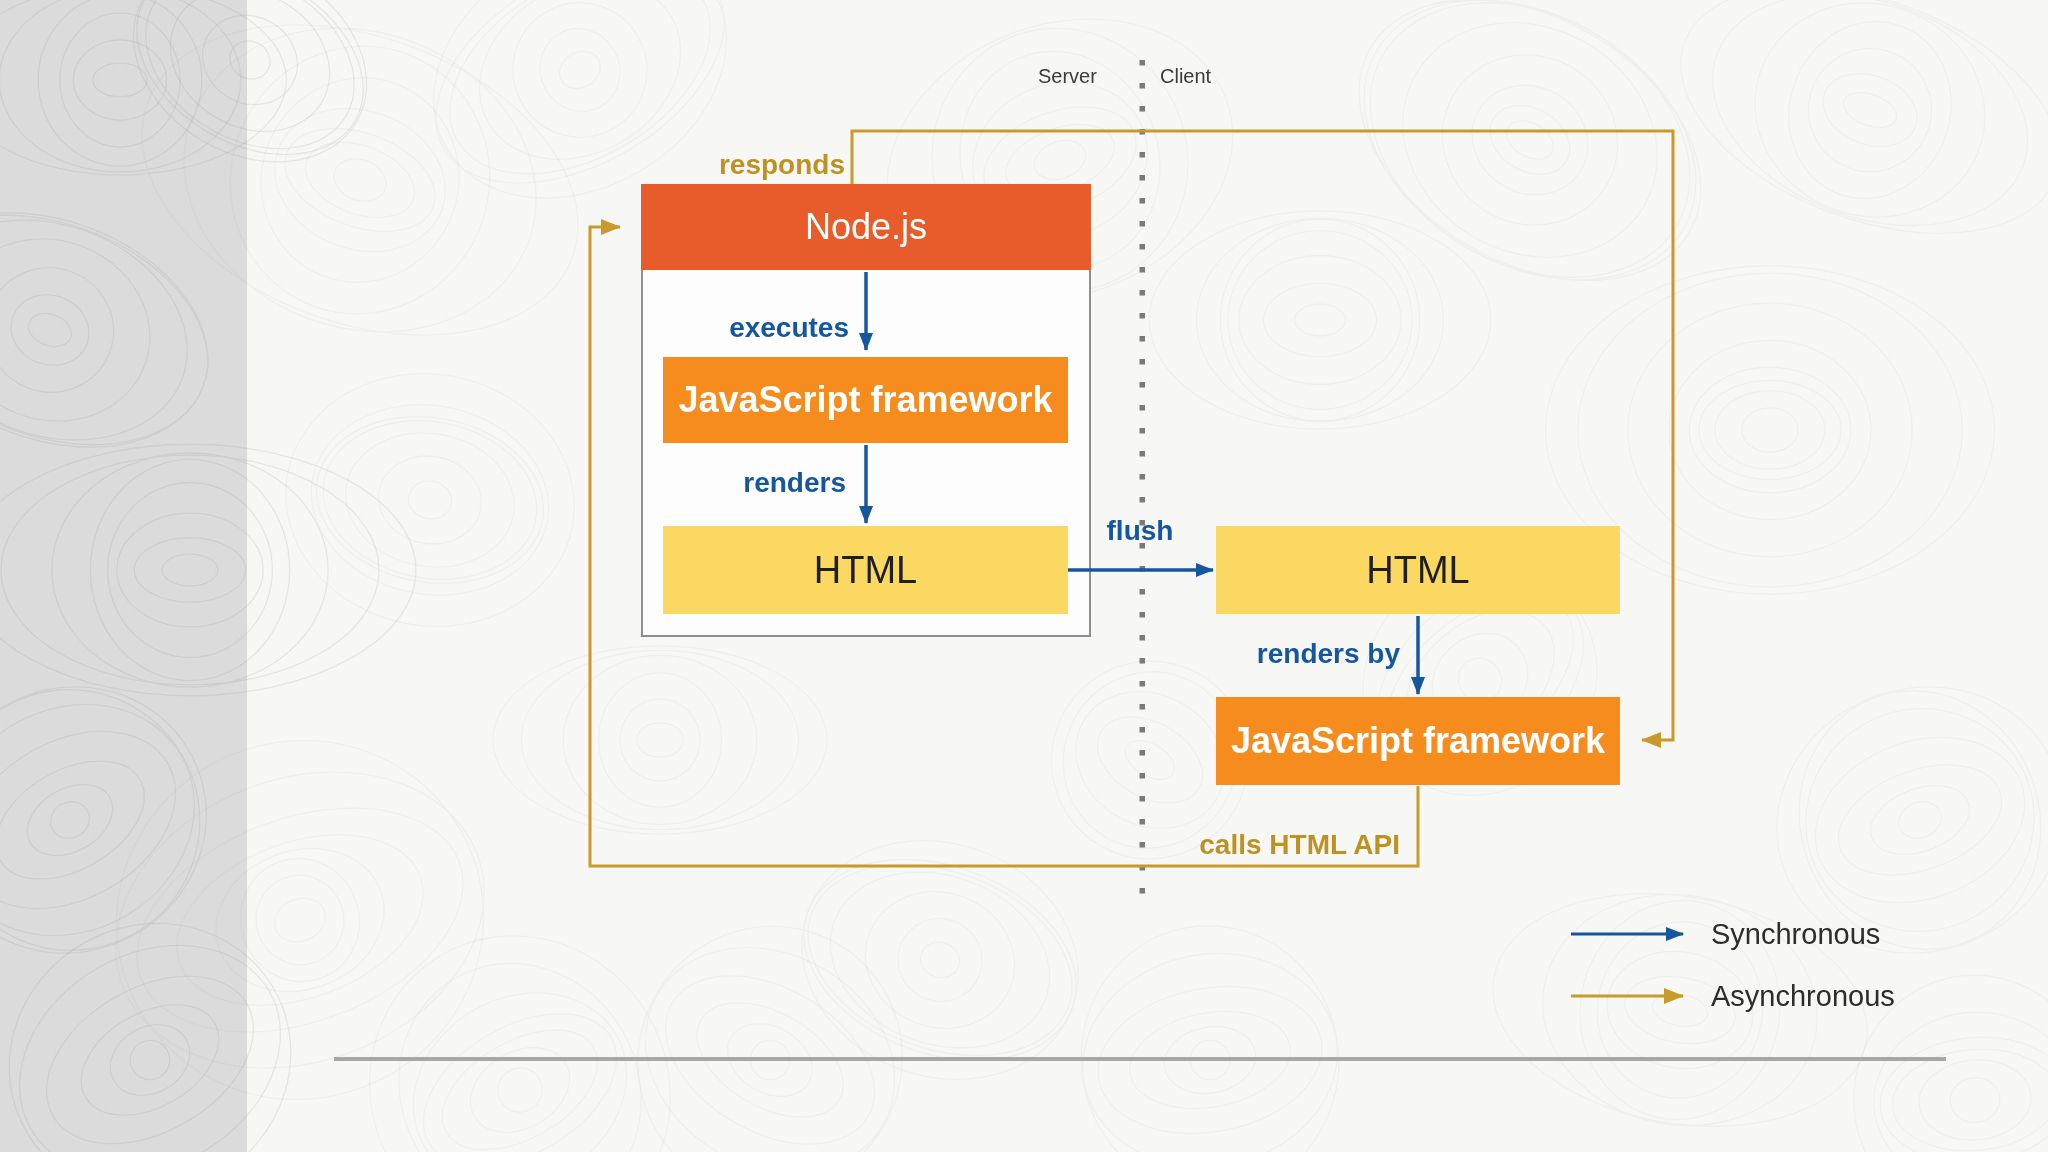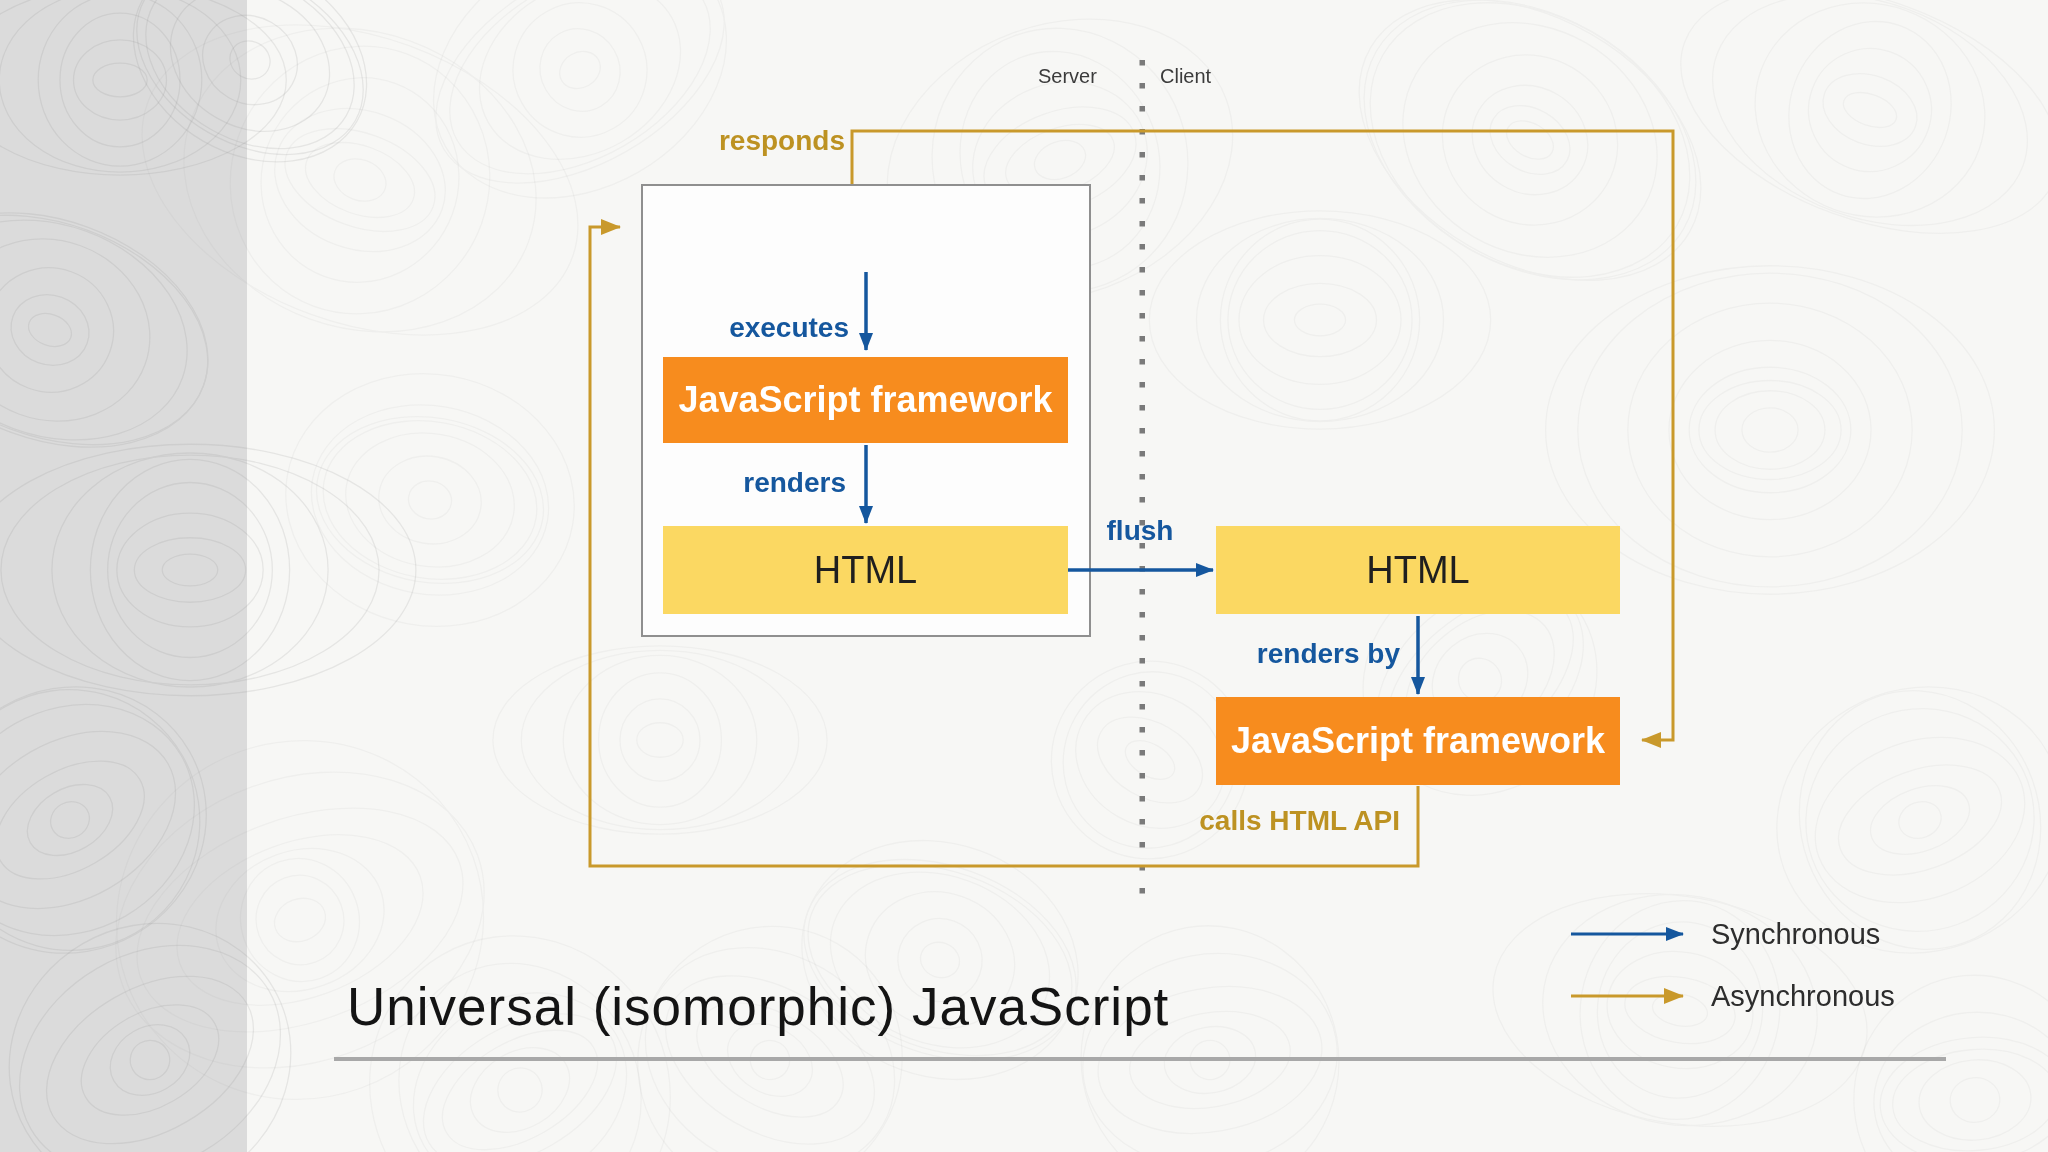--- a/index.html
+++ b/index.html
@@ -25,21 +25,21 @@
     color:#fff;font-size:36px;}
   .box-orange{background:var(--orange);color:#fff;font-size:36px;font-weight:bold;}
   .box-yellow{background:var(--yellow);color:#1f1f1f;font-size:38px;}
   .box-jsf-server{left:663px;top:357px;width:405px;height:86px;}
   .box-html-server{left:663px;top:526px;width:405px;height:88px;}
   .box-html-client{left:1216px;top:526px;width:404px;height:88px;}
   .box-jsf-client{left:1216px;top:697px;width:404px;height:88px;}
 
   .flow-label{position:absolute;z-index:4;font-size:28px;font-weight:700;}
   .lbl-blue{color:var(--blue);}
-  .lbl-gold{color:var(--gold-text);}
+  .lbl-gold{color:var(--gold-text);margin-top:24px;}
   .t-right{text-align:right;}
   .t-center{text-align:center;}
 
   .legend-text{position:absolute;z-index:4;font-size:29px;color:#2d2d2d;text-align:right;}
 
   .title{position:absolute;left:347px;top:976px;z-index:4;font-size:53px;font-weight:300;
     letter-spacing:1px;color:#141414;}
   .title-rule{position:absolute;left:334px;top:1057px;width:1612px;height:4px;
     background:var(--rule);z-index:4;}
 </style>
@@ -342,20 +342,21 @@
 
     <path d="M1571 934 L1683 934" fill="none" stroke="#15579e" stroke-width="3" marker-end="url(#arrow-blue)"></path>
     <path d="M1571 996 L1683 996" fill="none" stroke="#c9992b" stroke-width="3" marker-end="url(#arrow-gold)"></path>
   </svg>
 
   <div class="divider-label" style="left:1038px;top:65px;">Server</div>
   <div class="divider-label" style="left:1160px;top:65px;">Client</div>
 
   <div class="flow-label lbl-gold t-right" style="left:645px;top:125px;width:200px;">responds</div>
 
+  <div class="node-box box-nodejs">Node.js</div>
 
   <div class="flow-label lbl-blue t-right" style="left:649px;top:312px;width:200px;">executes</div>
 
   <div class="node-box box-orange box-jsf-server">JavaScript framework</div>
 
   <div class="flow-label lbl-blue t-right" style="left:646px;top:467px;width:200px;">renders</div>
 
   <div class="node-box box-yellow box-html-server">HTML</div>
 
   <div class="flow-label lbl-blue t-center" style="left:1040px;top:515px;width:200px;">flush</div>
@@ -364,16 +365,15 @@
 
   <div class="flow-label lbl-blue t-right" style="left:1200px;top:638px;width:200px;">renders by</div>
 
   <div class="node-box box-orange box-jsf-client">JavaScript framework</div>
 
   <div class="flow-label lbl-gold t-right" style="left:1150px;top:805px;width:250px;">calls HTML API</div>
 
   <div class="legend-text" style="left:1711px;top:918px;">Synchronous</div>
   <div class="legend-text" style="left:1711px;top:980px;">Asynchronous</div>
 
-  <div class="title">Universal (isomorphic) JavaScript</div>
   <div class="title-rule"></div>
 
 </div>
 
 </body></html>

